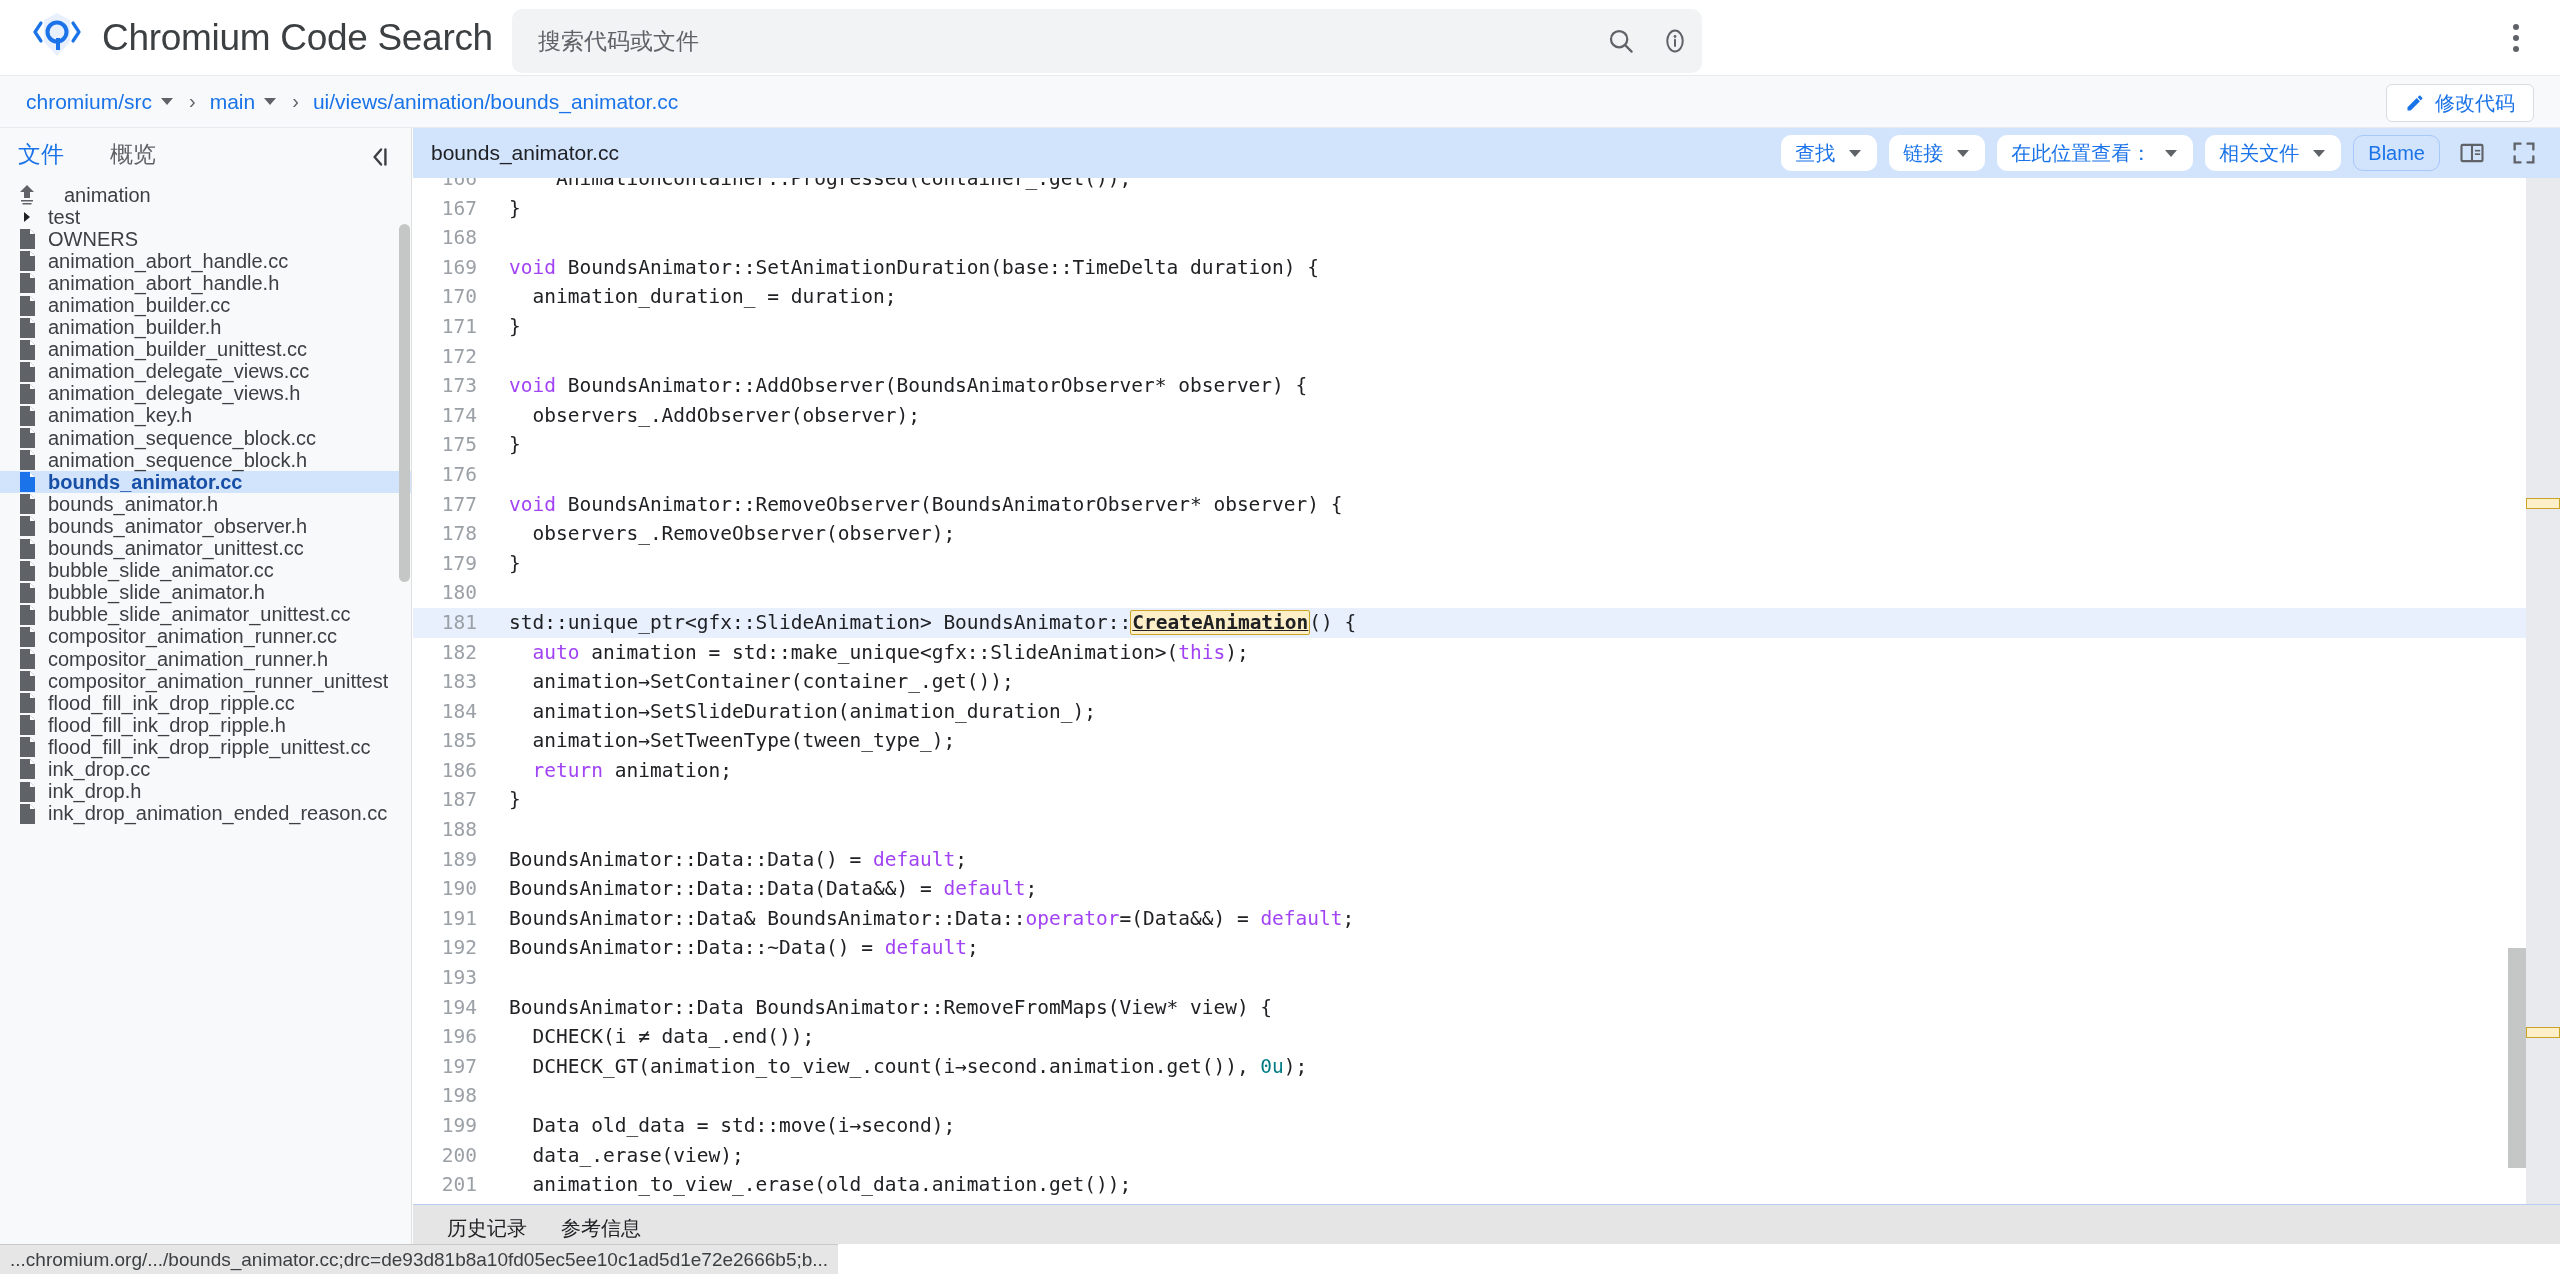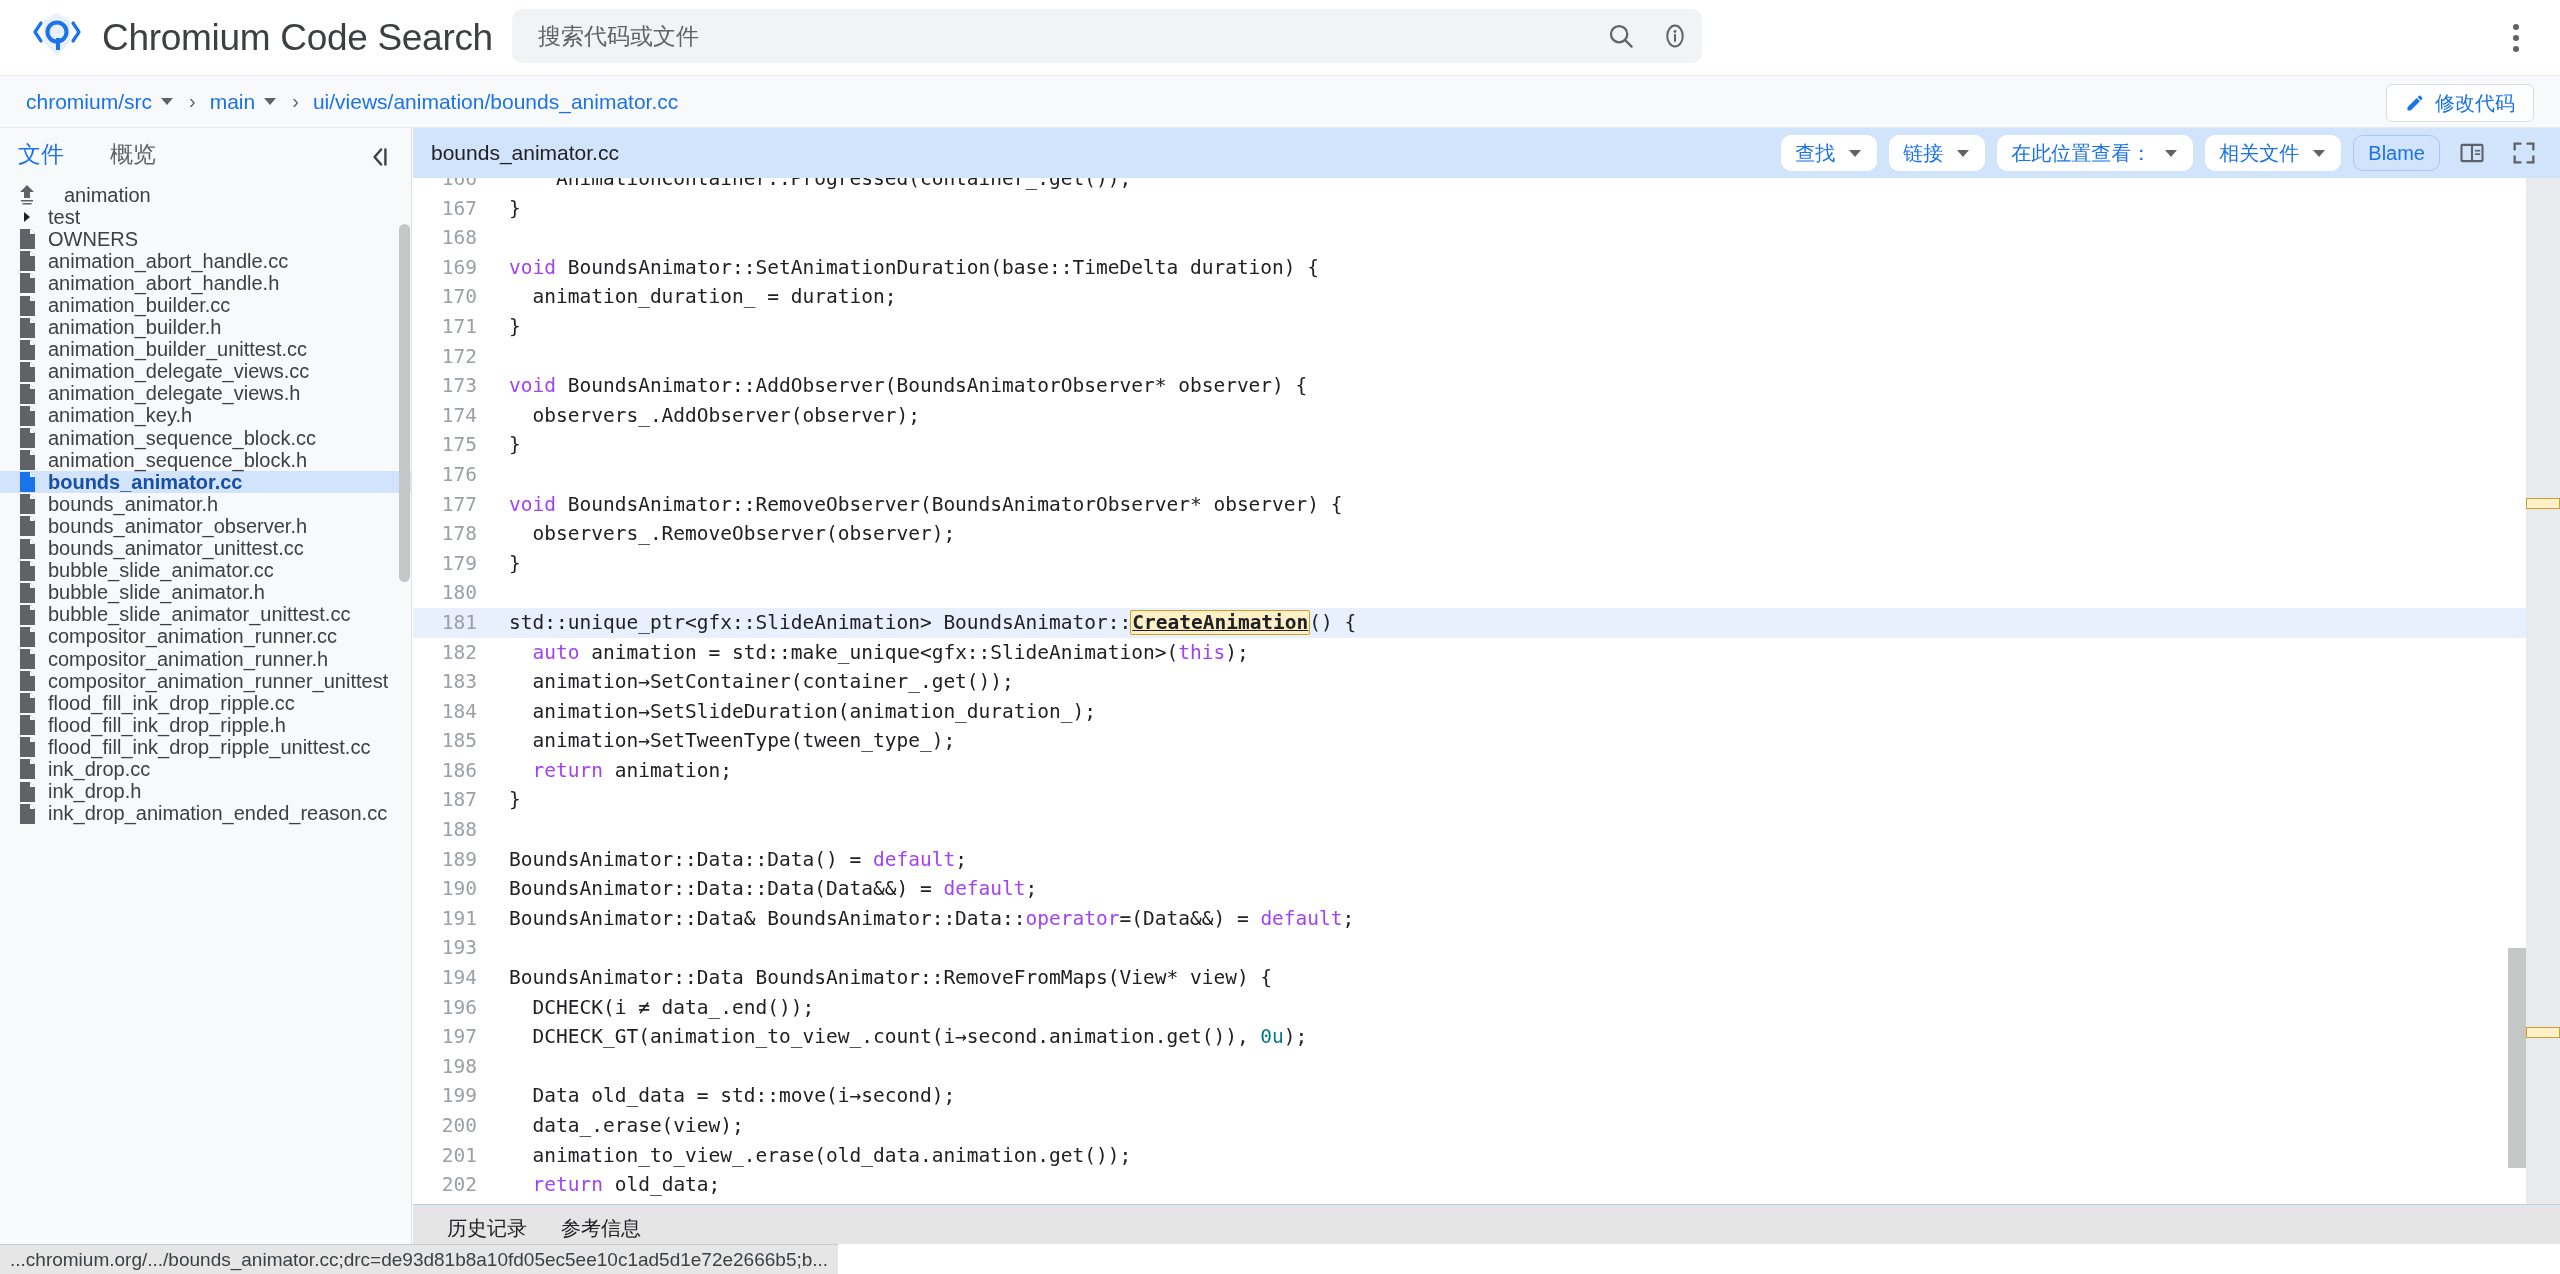--- a/index.html
+++ b/index.html
@@ -26,21 +26,21 @@
   .brand-title {
     margin-left: 14px;
     font-size: 37px;
     color: #3c4043;
     letter-spacing: -0.3px;
     white-space: nowrap;
     font-weight: 400;
   }
   .searchbox {
     position: absolute; left: 512px; top: 9px;
-    width: 1190px; height: 54px;
+    width: 1190px; height: 64px;
     background: #f1f3f4;
     border-radius: 10px;
     display: flex; align-items: center;
   }
   .search-input {
     flex: 1; border: none; outline: none; background: transparent;
     font-family: "Liberation Sans", sans-serif;
     font-size: 23px; color: #3c4043;
     padding-left: 26px;
   }
@@ -607,20 +607,21 @@
       <div class="cl"><div class="ln">182</div><div class="ctext"><span class="kw">  auto </span><span>animation = std::make_unique&lt;gfx::SlideAnimation&gt;(</span><span class="kw">this</span><span>);</span></div></div>
       <div class="cl"><div class="ln">183</div><div class="ctext"><span>  animation→SetContainer(container_.get());</span></div></div>
       <div class="cl"><div class="ln">184</div><div class="ctext"><span>  animation→SetSlideDuration(animation_duration_);</span></div></div>
       <div class="cl"><div class="ln">185</div><div class="ctext"><span>  animation→SetTweenType(tween_type_);</span></div></div>
       <div class="cl"><div class="ln">186</div><div class="ctext"><span>  </span><span class="kw">return</span><span> animation;</span></div></div>
       <div class="cl"><div class="ln">187</div><div class="ctext"><span>}</span></div></div>
       <div class="cl"><div class="ln">188</div><div class="ctext"><span></span></div></div>
       <div class="cl"><div class="ln">189</div><div class="ctext"><span>BoundsAnimator::Data::Data() = </span><span class="kw">default</span><span>;</span></div></div>
       <div class="cl"><div class="ln">190</div><div class="ctext"><span>BoundsAnimator::Data::Data(Data&amp;&amp;) = </span><span class="kw">default</span><span>;</span></div></div>
       <div class="cl"><div class="ln">191</div><div class="ctext"><span>BoundsAnimator::Data&amp; BoundsAnimator::Data::</span><span class="kw">operator</span><span>=(Data&amp;&amp;) = </span><span class="kw">default</span><span>;</span></div></div>
+      <div class="cl"><div class="ln">192</div><div class="ctext"><span>BoundsAnimator::Data::~Data() = </span><span class="kw">default</span><span>;</span></div></div>
       <div class="cl"><div class="ln">193</div><div class="ctext"><span></span></div></div>
       <div class="cl"><div class="ln">194</div><div class="ctext"><span>BoundsAnimator::Data BoundsAnimator::RemoveFromMaps(View* view) {</span></div></div>
       <div class="cl"><div class="ln">196</div><div class="ctext"><span>  DCHECK(i ≠ data_.end());</span></div></div>
       <div class="cl"><div class="ln">197</div><div class="ctext"><span>  DCHECK_GT(animation_to_view_.count(i→second.animation.get()), </span><span class="num">0u</span><span>);</span></div></div>
       <div class="cl"><div class="ln">198</div><div class="ctext"><span></span></div></div>
       <div class="cl"><div class="ln">199</div><div class="ctext"><span>  Data old_data = std::move(i→second);</span></div></div>
       <div class="cl"><div class="ln">200</div><div class="ctext"><span>  data_.erase(view);</span></div></div>
       <div class="cl"><div class="ln">201</div><div class="ctext"><span>  animation_to_view_.erase(old_data.animation.get());</span></div></div>
       <div class="cl"><div class="ln">202</div><div class="ctext"><span>  </span><span class="kw">return</span><span> old_data;</span></div></div>
     </div>

